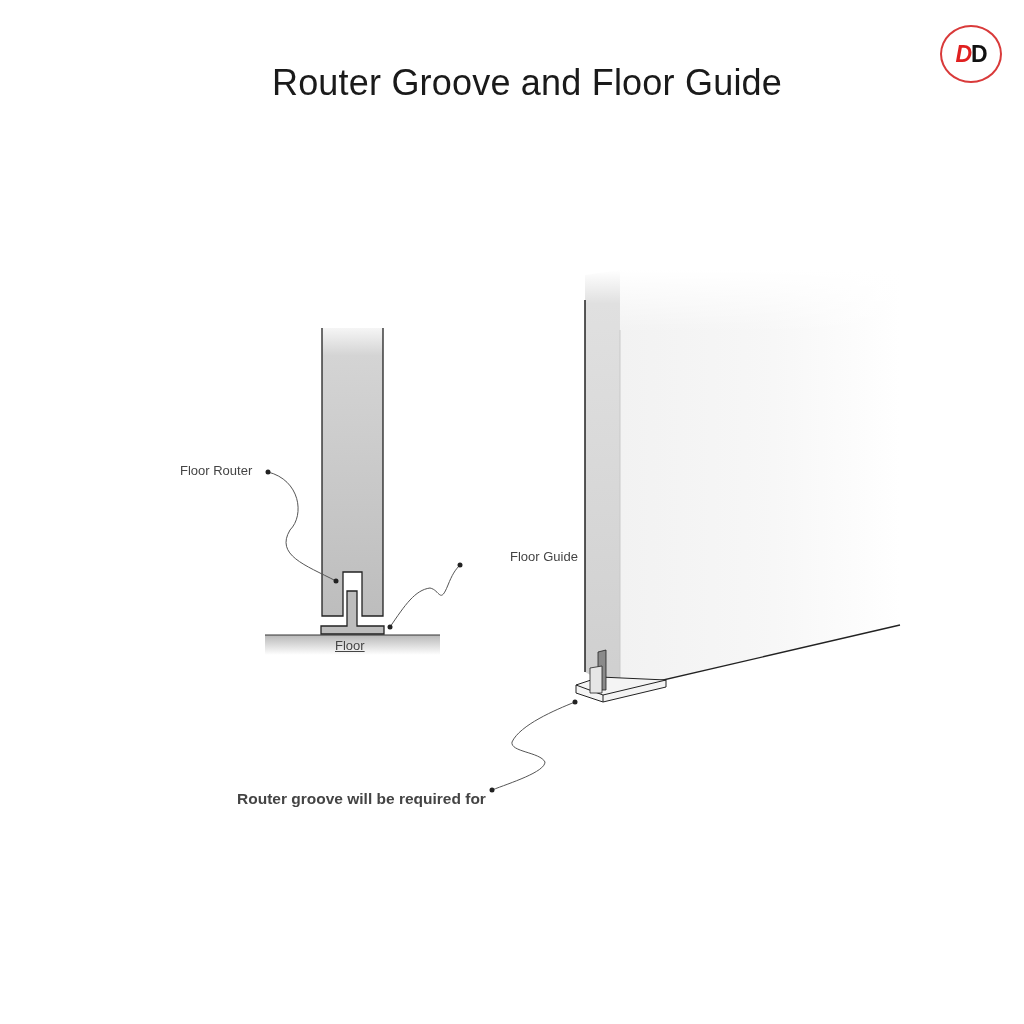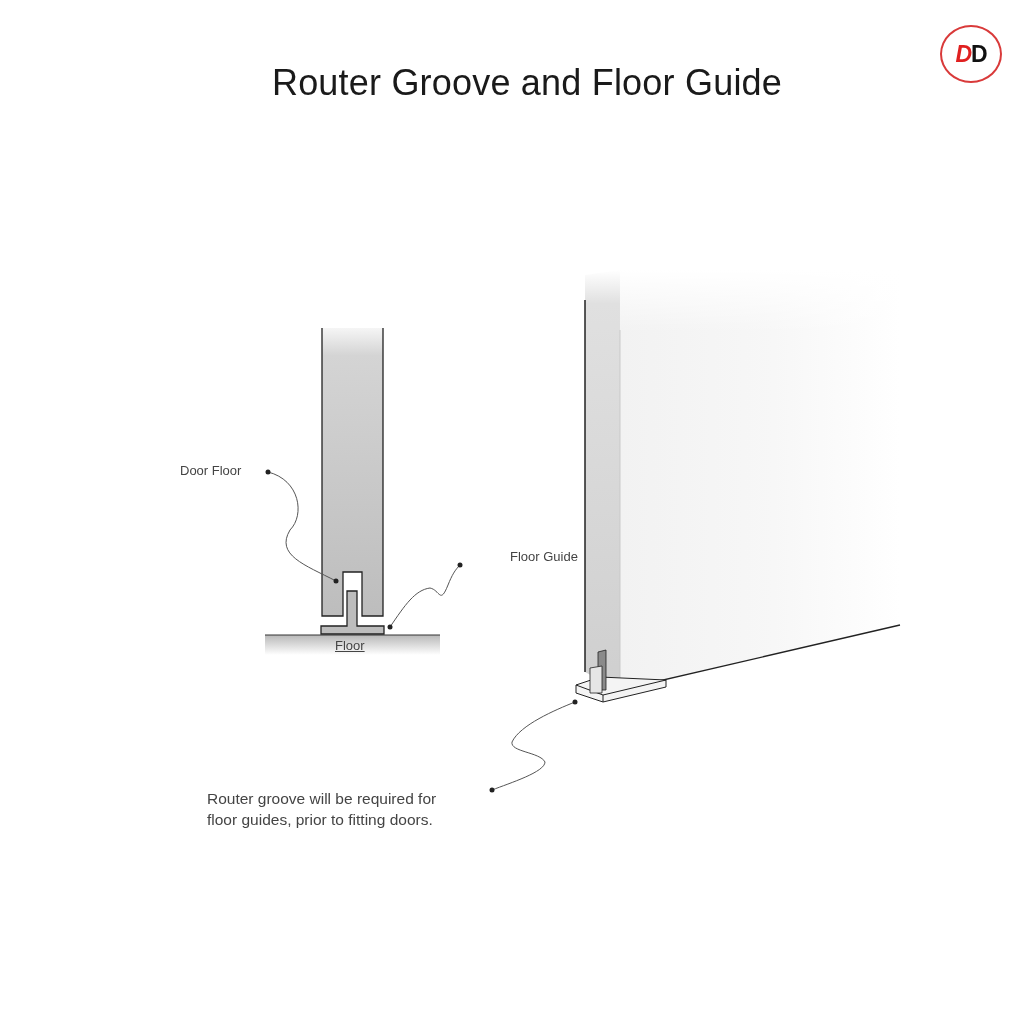--- a/index.html
+++ b/index.html
@@ -97,20 +97,19 @@
 
     <path d="M598,652 L606,650 L606,690 L598,690 Z" fill="#8a8a8a" stroke="#222" stroke-width="0.8"></path>
     <path d="M590,668 L602,666 L602,693 L590,693 Z" fill="#e6e6e6" stroke="#222" stroke-width="0.8"></path>
 
     <path d="M575,702 C555,710 520,725 512,742 C510,752 540,752 545,762 C545,772 510,783 492,790" fill="none" stroke="#555" stroke-width="1"></path>
     <circle cx="575" cy="702" r="2.5" fill="#222"></circle>
     <circle cx="492" cy="790" r="2.5" fill="#222"></circle>
   </g>
 </svg>
 
-<div class="label" style="left:180px; top:463px;">Door Floor</div>
+<div class="label" style="left:180px; top:463px;">Floor Router</div>
 <div class="label" style="left:462px; top:549px;margin-left:48px;">Floor Guide</div>
 <div class="label" style="left:335px; top:638px;text-decoration:underline;">Floor</div>
 
-<div class="note" style="left:207px; top:788px;">
+<div class="note" style="left:237px; top:788px;font-weight:bold;">
   <div>Router groove will be required for</div>
-  <div>floor guides, prior to fitting doors.</div>
 </div>
 
 </body></html>

